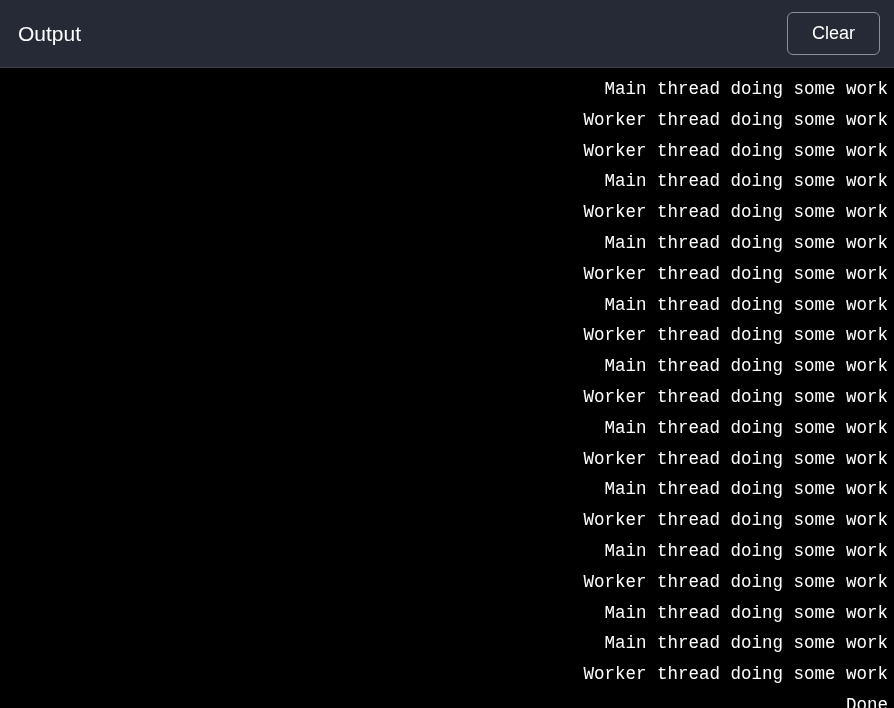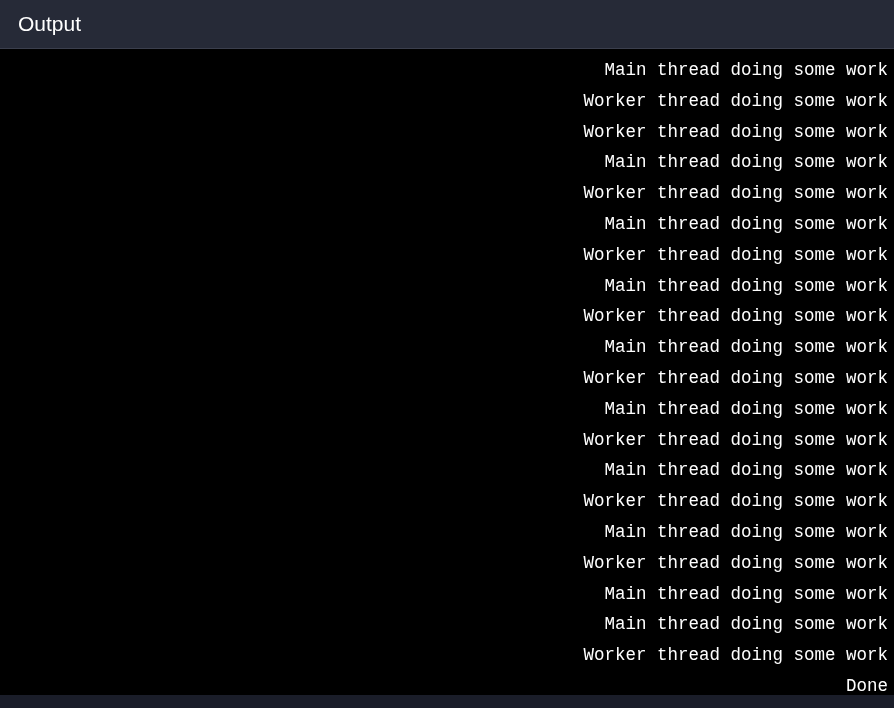--- a/index.html
+++ b/index.html
@@ -50,20 +50,21 @@
       line-height: 1.76;
       white-space: pre;
       text-align: right;
     }
   </style>
 </head>
 <body>
 
 <div class="header">
   <div class="title">Output</div>
+  <button class="clear-btn">Clear</button>
 </div>
 
 <div class="output-area">
   <div id="lines">
       <div class="line">Main thread doing some work</div>
       <div class="line">Worker thread doing some work</div>
       <div class="line">Worker thread doing some work</div>
       <div class="line">Main thread doing some work</div>
       <div class="line">Worker thread doing some work</div>
       <div class="line">Main thread doing some work</div>

